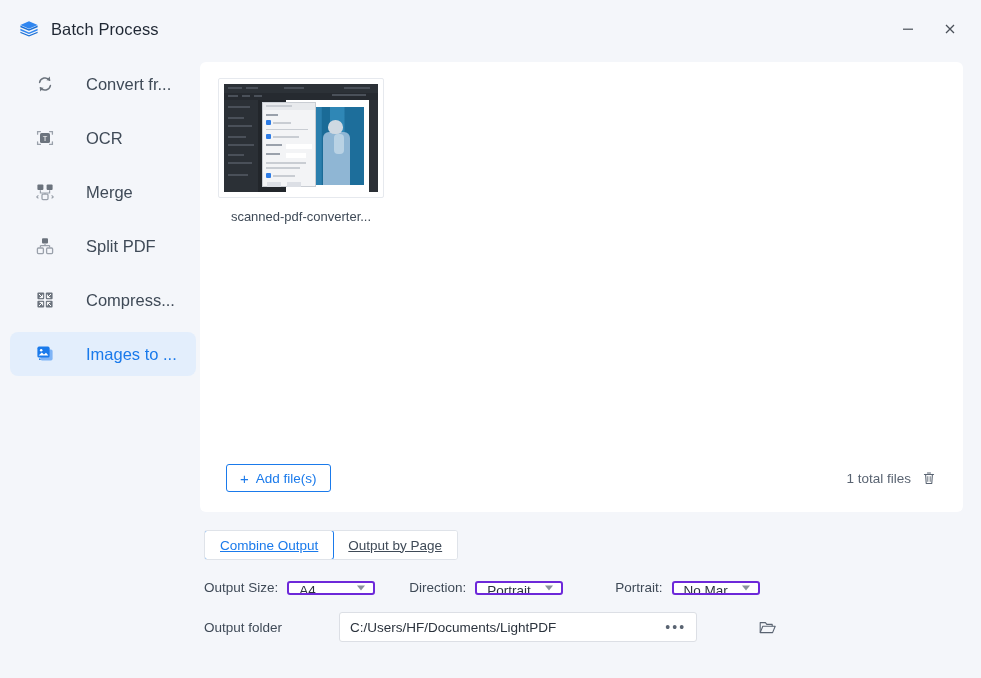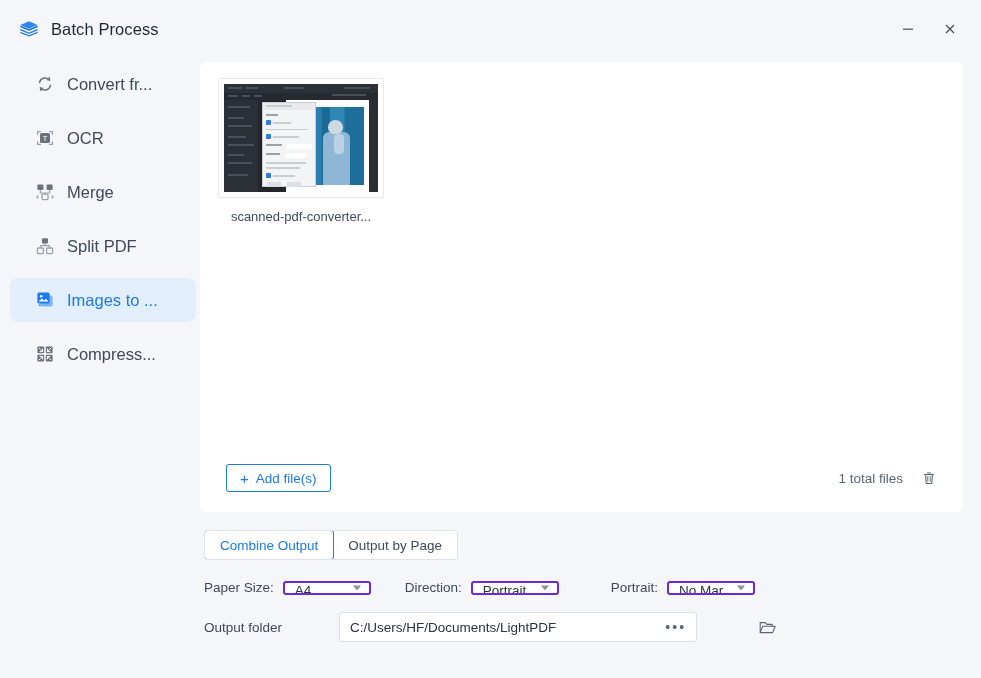--- a/index.html
+++ b/index.html
@@ -57,21 +57,21 @@
   
   .sidebar {
     width: 196px;
     flex: 0 0 196px;
     padding: 4px 0 0 10px;
     background: #f4f6fa;
   }
   .side-item {
     display: flex;
     align-items: center;
-    gap: 12px;
+    gap: 31px;
     height: 44px;
     margin-bottom: 10px;
     padding: 0 10px 0 24px;
     border-radius: 8px;
     color: #3f4a57;
     font-size: 16.5px;
     white-space: nowrap;
     cursor: default;
   }
   .side-item .ico {
@@ -181,21 +181,21 @@
     border-radius: 3px;
     color: #1a7aeb;
     background: #fff;
     font-size: 13.5px;
     cursor: default;
   }
   .add-files-btn .plus { font-size: 15px; line-height: 1; }
   .files-count-wrap {
     display: flex;
     align-items: center;
-    gap: 18px;
+    gap: 10px;
     color: #5a6472;
     font-size: 13.5px;
     text-align: center;
   }
   .trash-ico { width: 16px; height: 16px; display: block; cursor: default; }
 
   
   .options {
     padding: 18px 0 0 4px;
     position: relative;
@@ -212,20 +212,21 @@
   .seg {
     padding: 0 15px;
     height: 28px;
     display: flex;
     align-items: center;
     font-size: 13.5px;
     color: #3f4a57;
     background: #fff;
     cursor: default;
     border-right: 1px solid #dfe3e9;
+    text-decoration: underline;
   }
   .seg:last-child { border-right: none; }
   .seg.active {
     color: #1a7aeb;
     border: 1px solid #1a7aeb;
     margin: -1px;
     height: 30px;
     border-radius: 3px;
     background: #fff;
     position: relative;
@@ -403,47 +404,47 @@
           <svg width="20" height="20" viewBox="0 0 20 20">
             <rect x="7" y="2.2" width="6" height="5.4" rx="1" fill="#6b737d"></rect>
             <rect x="2.4" y="12" width="6" height="5.6" rx="1" fill="none" stroke="#9aa1ab" stroke-width="1.3"></rect>
             <rect x="11.6" y="12" width="6" height="5.6" rx="1" fill="none" stroke="#9aa1ab" stroke-width="1.3"></rect>
             <path d="M10 7.8 V9.6 M5.4 9.6 H14.6 M5.4 9.6 V11.6 M14.6 9.6 V11.6" stroke="#9aa1ab" stroke-width="1.2" fill="none"></path>
           </svg>
         </span>
         <span class="side-label">Split PDF</span>
       </div>
 
-      <div class="side-item active">
-        <span class="ico">
-          <svg width="20" height="20" viewBox="0 0 20 20">
-            <rect x="5.4" y="5.4" width="12.2" height="11" rx="1.6" fill="#7fb4f6"></rect>
-            <rect x="2.4" y="2.6" width="12.2" height="11" rx="1.6" fill="#1a7aeb"></rect>
-            <circle cx="6.2" cy="6.3" r="1.25" fill="#ffffff"></circle>
-            <path d="M3.6 11.6 L6.8 8.4 L9 10.6 L11 8.8 L13.4 11.6 Z" fill="#ffffff"></path>
-            <path d="M4.2 15.4 L5.6 15.4 M4.6 14.4 L4.6 15.8" stroke="#1a7aeb" stroke-width="1" fill="none"></path>
-          </svg>
-        </span>
-        <span class="side-label">Images to ...</span>
-      </div>
-
       <div class="side-item">
         <span class="ico">
           <svg width="20" height="20" viewBox="0 0 20 20">
             <rect x="2.4" y="2.4" width="6.8" height="6.8" rx="1" fill="#6b737d"></rect>
             <rect x="10.8" y="2.4" width="6.8" height="6.8" rx="1" fill="#6b737d"></rect>
             <rect x="2.4" y="10.8" width="6.8" height="6.8" rx="1" fill="#6b737d"></rect>
             <rect x="10.8" y="10.8" width="6.8" height="6.8" rx="1" fill="#6b737d"></rect>
             <path d="M4 4 L7.6 7.6 M7.6 4.6 V7.6 H4.6" stroke="#ffffff" stroke-width="1" fill="none"></path>
             <path d="M16 4 L12.4 7.6 M12.4 4.6 V7.6 H15.4" stroke="#ffffff" stroke-width="1" fill="none"></path>
             <path d="M4 16 L7.6 12.4 M7.6 15.4 V12.4 H4.6" stroke="#ffffff" stroke-width="1" fill="none"></path>
             <path d="M16 16 L12.4 12.4 M12.4 15.4 V12.4 H15.4" stroke="#ffffff" stroke-width="1" fill="none"></path>
           </svg>
         </span>
         <span class="side-label">Compress...</span>
+      </div>
+
+      <div class="side-item active">
+        <span class="ico">
+          <svg width="20" height="20" viewBox="0 0 20 20">
+            <rect x="5.4" y="5.4" width="12.2" height="11" rx="1.6" fill="#7fb4f6"></rect>
+            <rect x="2.4" y="2.6" width="12.2" height="11" rx="1.6" fill="#1a7aeb"></rect>
+            <circle cx="6.2" cy="6.3" r="1.25" fill="#ffffff"></circle>
+            <path d="M3.6 11.6 L6.8 8.4 L9 10.6 L11 8.8 L13.4 11.6 Z" fill="#ffffff"></path>
+            <path d="M4.2 15.4 L5.6 15.4 M4.6 14.4 L4.6 15.8" stroke="#1a7aeb" stroke-width="1" fill="none"></path>
+          </svg>
+        </span>
+        <span class="side-label">Images to ...</span>
       </div>
 
     </div>
 
     <div class="main">
 
       <div class="file-panel">
 
         <div class="file-grid">
           <div class="file-card">
@@ -521,21 +522,21 @@
       </div>
 
       <div class="options">
 
         <div class="segmented">
           <div class="seg active">Combine Output</div>
           <div class="seg">Output by Page</div>
         </div>
 
         <div class="row-selects">
-          <span class="lbl">Paper Size:</span>
+          <span class="lbl">Output Size:</span>
           <div class="select-box sel-paper">
             <span>A4</span>
             <span class="caret"></span>
           </div>
 
           <span class="lbl">Direction:</span>
           <div class="select-box sel-direction">
             <span>Portrait</span>
             <span class="caret"></span>
           </div>

